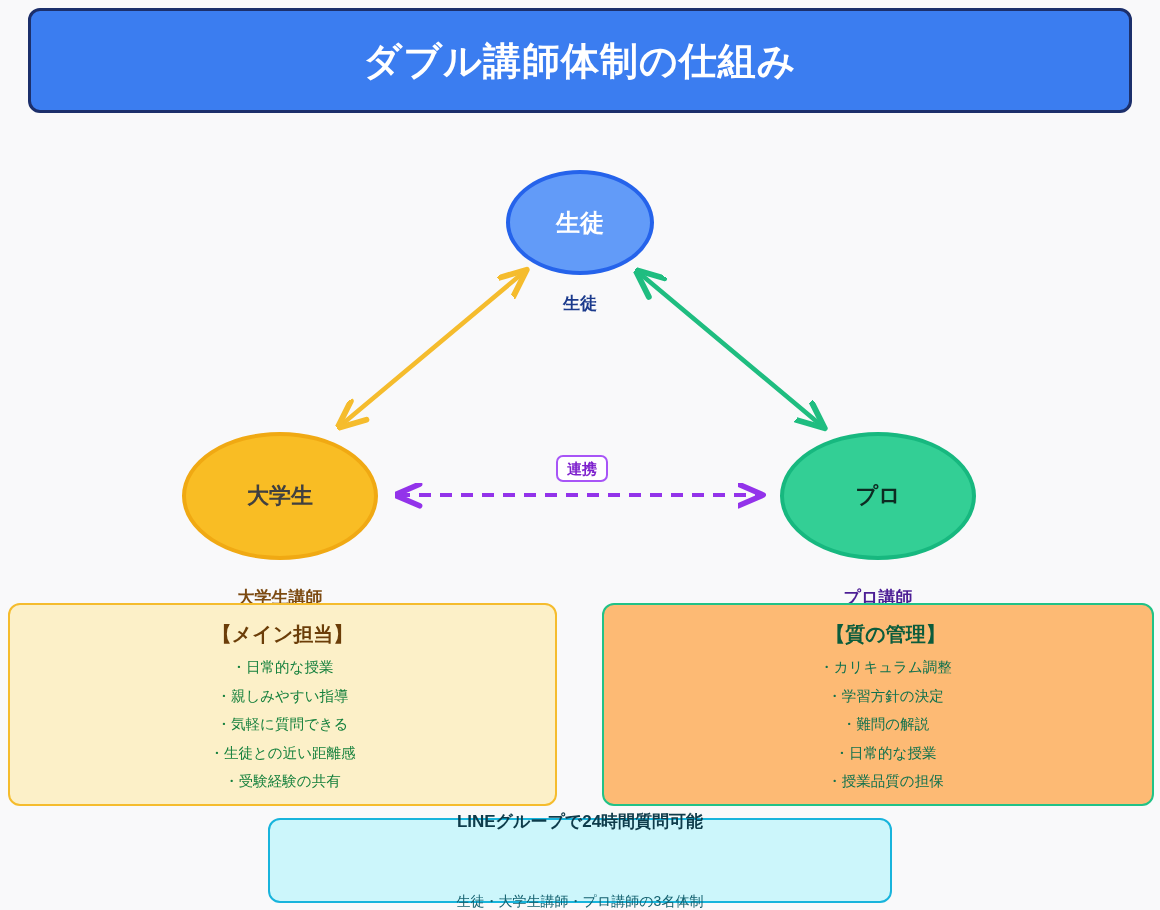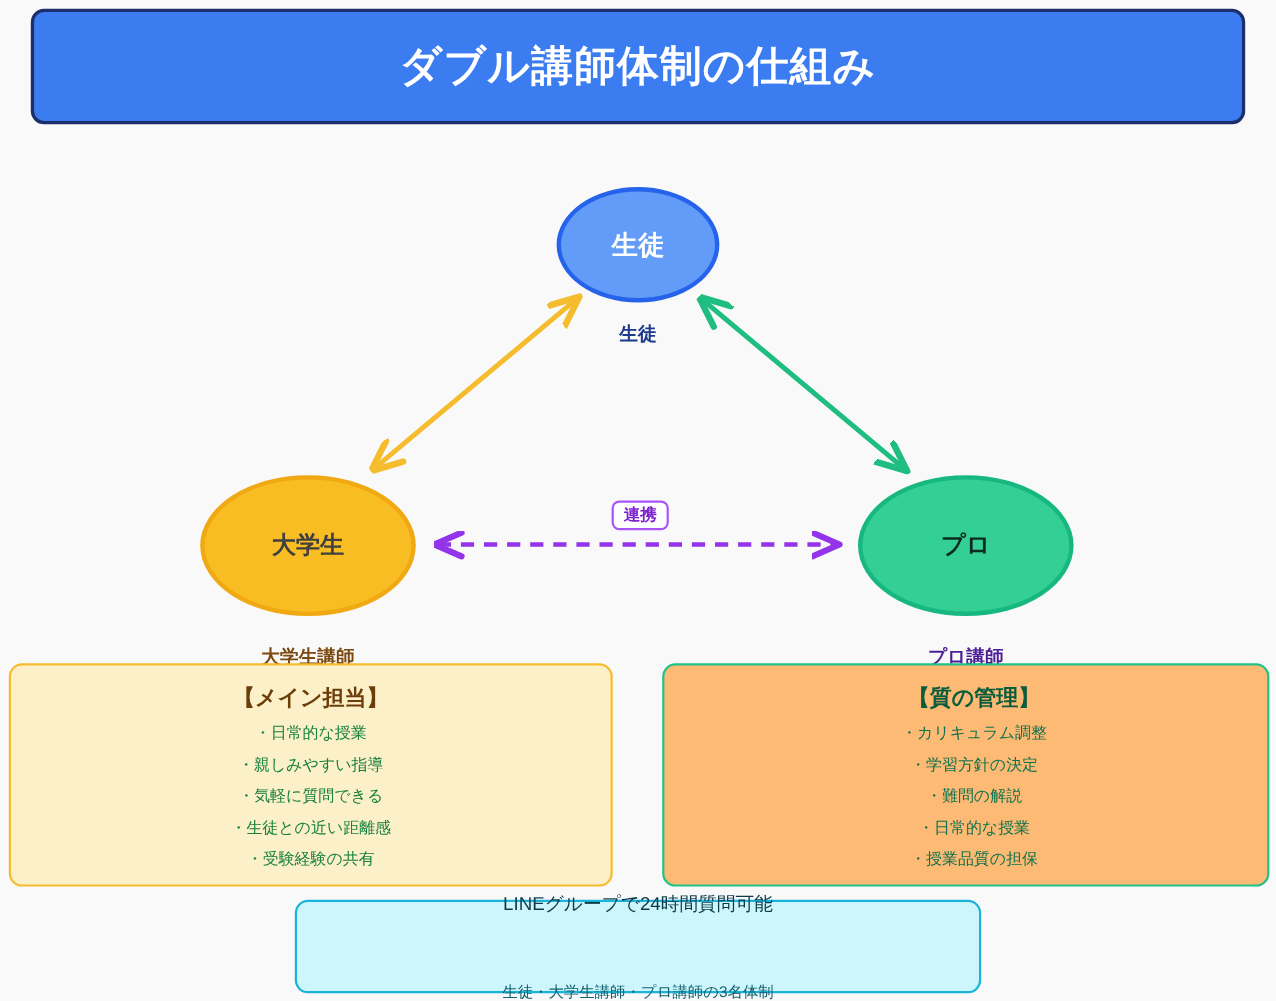--- a/index.html
+++ b/index.html
@@ -188,21 +188,21 @@
     background: #ccf6fb;
     border: 2.5px solid #18b4dc;
     border-radius: 12px;
     display: flex;
     flex-direction: column;
     align-items: center;
     justify-content: center;
   }
   .note-title {
     font-size: 17px;
-    font-weight: normal;
+    font-weight: bold;
     color: #0e3b4a;
     margin-bottom: 12px;
   }
   .note-sub {
     font-size: 14px;
     color: #13616f;
     margin-top: 48px;
   }
 </style>
 </head>

